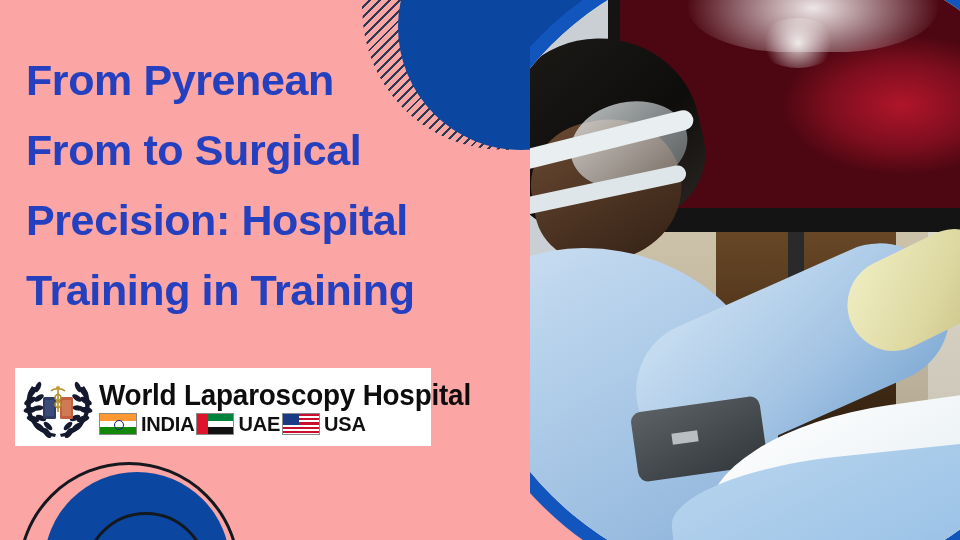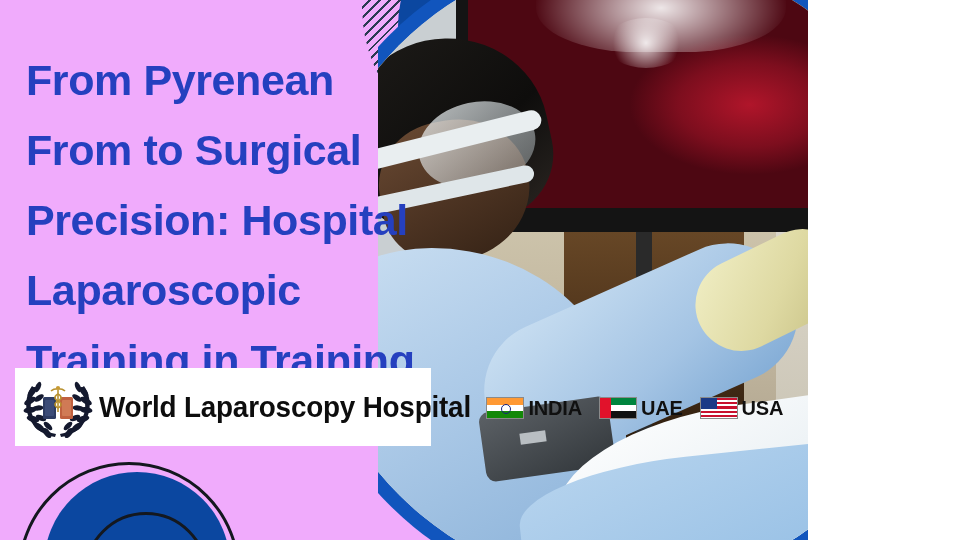--- a/index.html
+++ b/index.html
@@ -2,24 +2,24 @@
 <html><head>
 <meta charset="utf-8">
 <style>
   html, body {
     margin: 0;
     padding: 0;
     background: #ffffff;
   }
   #poster {
     position: relative;
-    width: 808px;
+    width: 960px;
     height: 540px;
     overflow: hidden;
-    background: #f0abfc;
+    background: #fca5a5;
     font-family: "Liberation Sans", sans-serif;
   }
 
   
   .deco {
     position: absolute;
     pointer-events: none;
   }
 
   
@@ -268,39 +268,39 @@
   #emblem {
     position: relative;
     width: 78px;
     height: 70px;
     flex: 0 0 78px;
   }
   #emblem svg { display: block; }
   #logo-text {
     flex: 1 1 auto;
     display: flex;
-    flex-direction: row;
+    flex-direction: column;
     justify-content: center;
     padding-left: 2px;
   }
   #logo-name {
     font-family: "Liberation Sans Narrow", "Liberation Sans", sans-serif;
     font-weight: 700;
     font-size: 29px;
     line-height: 32px;
     color: #0d0d0d;
     letter-spacing: -0.2px;
     transform: scaleX(0.96);
     transform-origin: left center;
     white-space: nowrap;
   }
   #logo-countries {
     display: flex;
     align-items: center;
-    gap: 17px;
+    gap: 2px;
     margin-top: 2px;
   }
   .ctry { display: flex; align-items: center; gap: 4px; }
   .ctry .nm {
     font-weight: 700;
     font-size: 20px;
     line-height: 20px;
     color: #101010;
     letter-spacing: -0.2px;
   }
@@ -388,21 +388,20 @@
         <div class="p" id="drape"></div>
         <div class="p" id="drape-blue"></div>
       </div>
     </div>
   </div>
 
   <h1 id="title">
     <span class="ln">From Pyrenean</span>
     <span class="ln">From to Surgical</span>
     <span class="ln">Precision: Hospital</span>
-    <span class="ln">Laparoscopic</span>
     <span class="ln">Training in Training</span>
   </h1>
 
   <div id="logo">
 
     <div id="emblem">
       <svg width="78" height="70" viewBox="0 0 78 70" aria-hidden="true">
 
         <g fill="#14192e">
           <path d="M36 65 C22 63 11 53 8 40 C6 30 8 21 13 14 L17 17 C13 23 11 31 12 39 C15 51 25 60 37 62 Z"></path>

